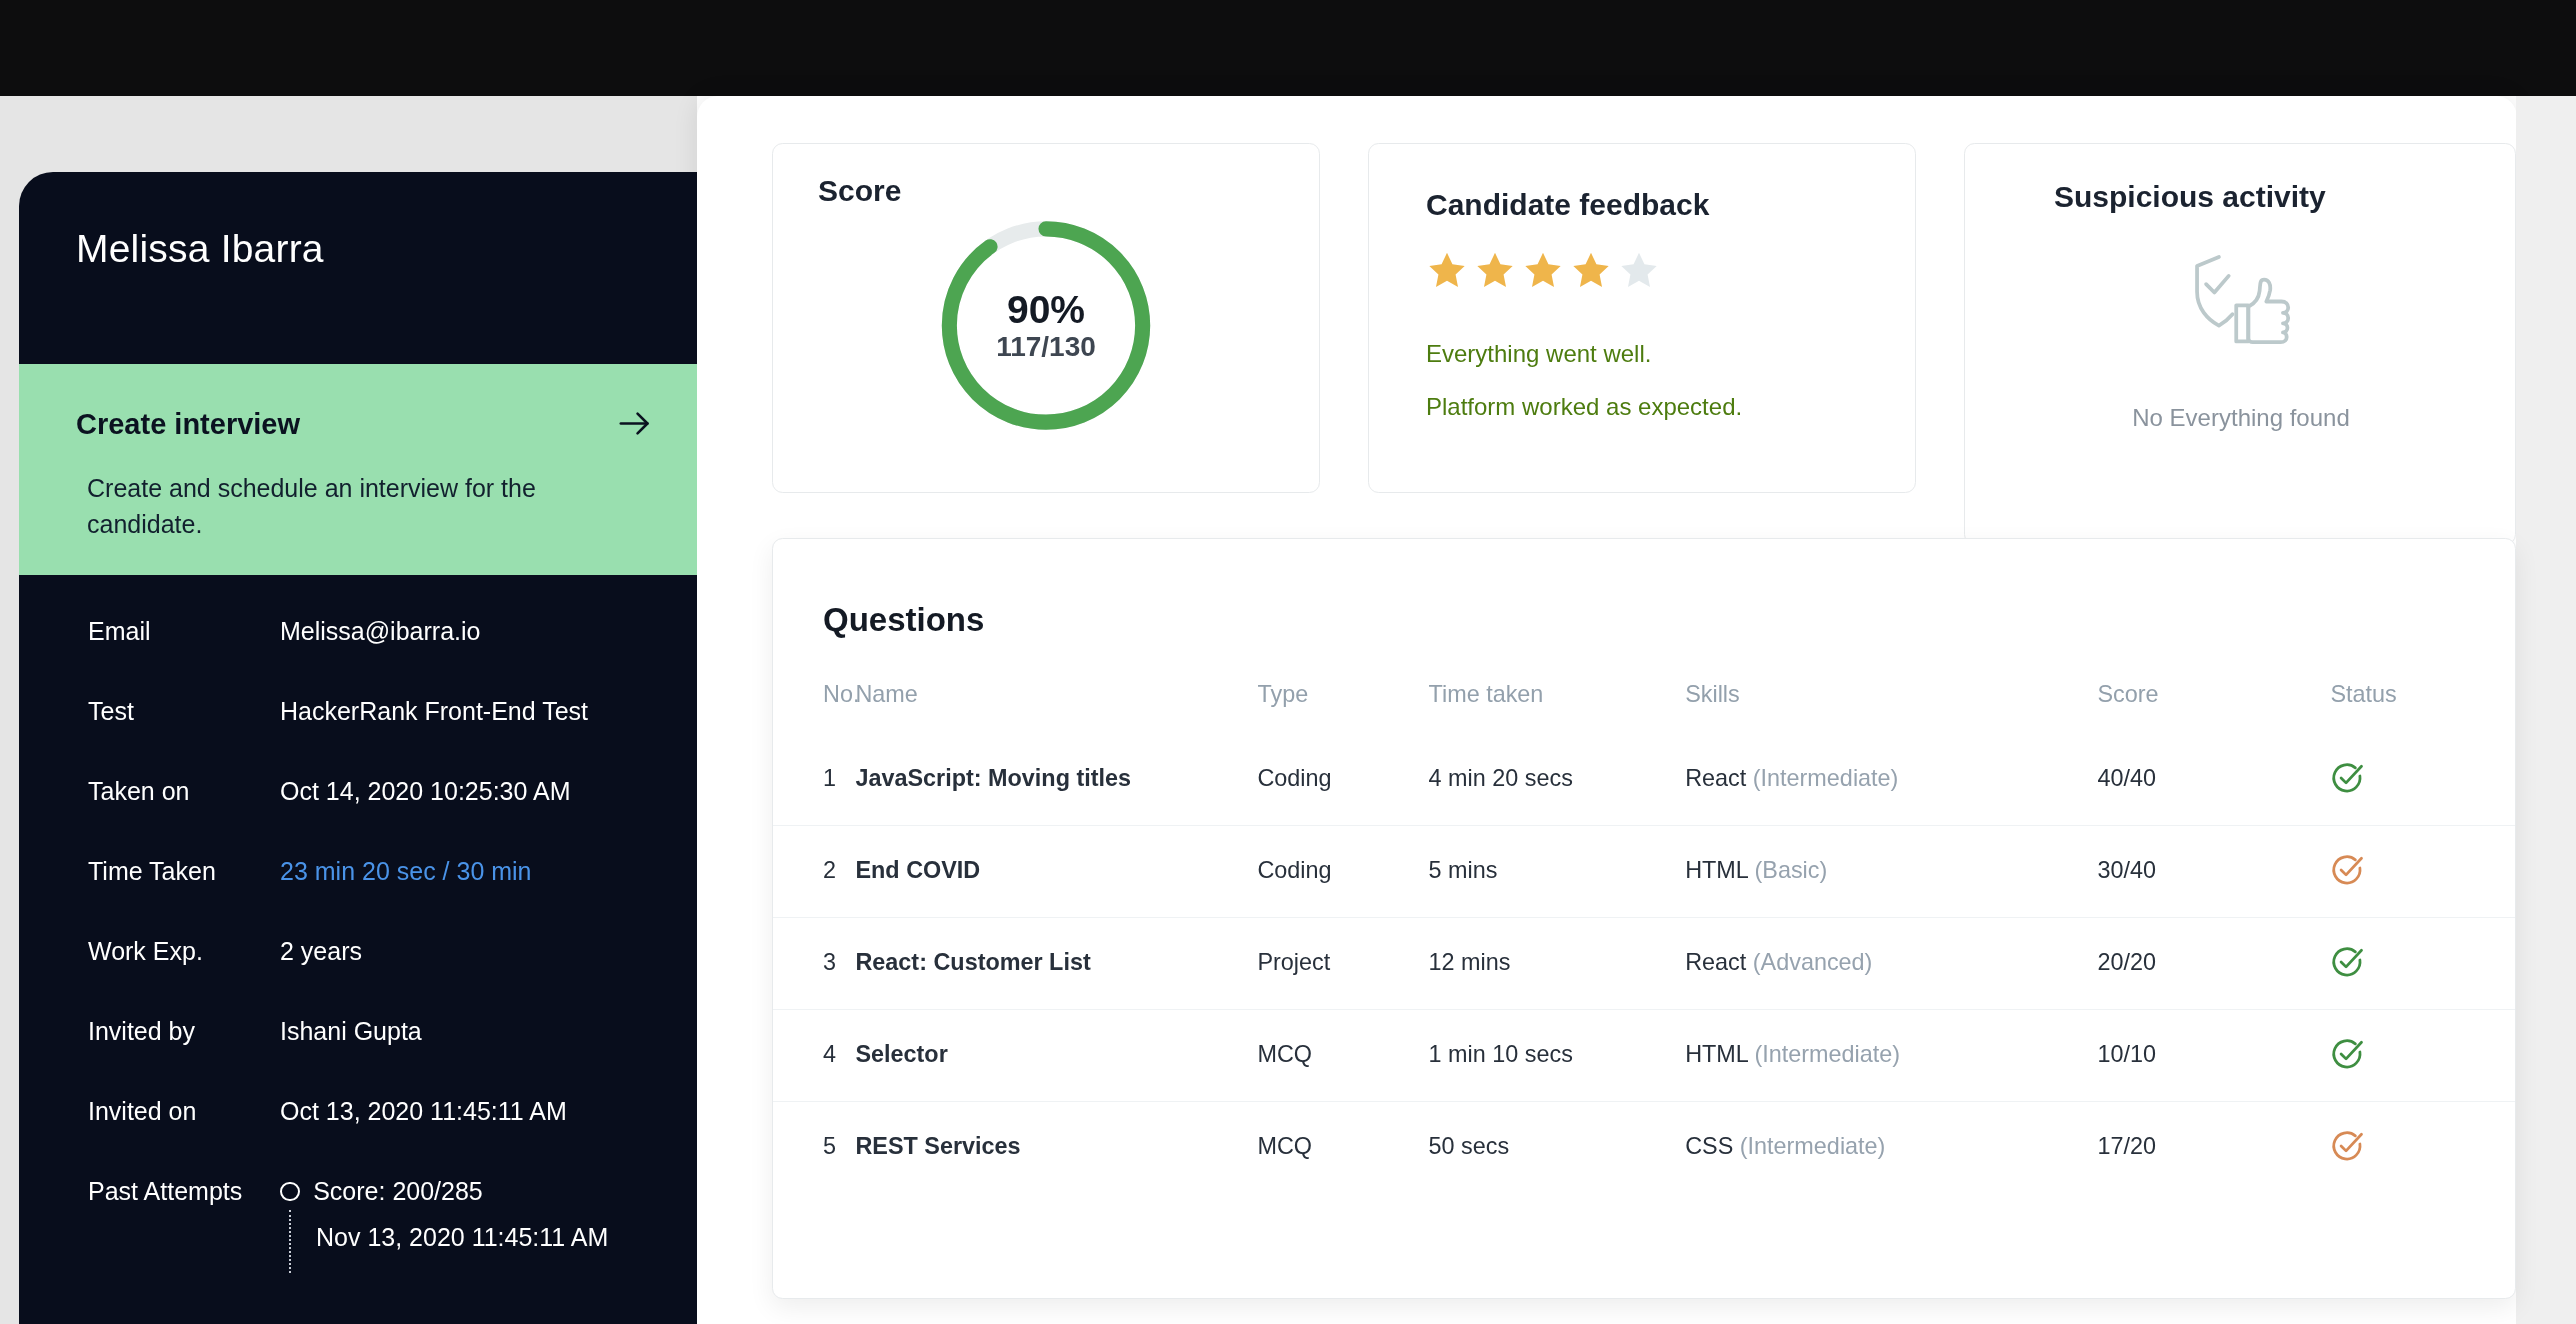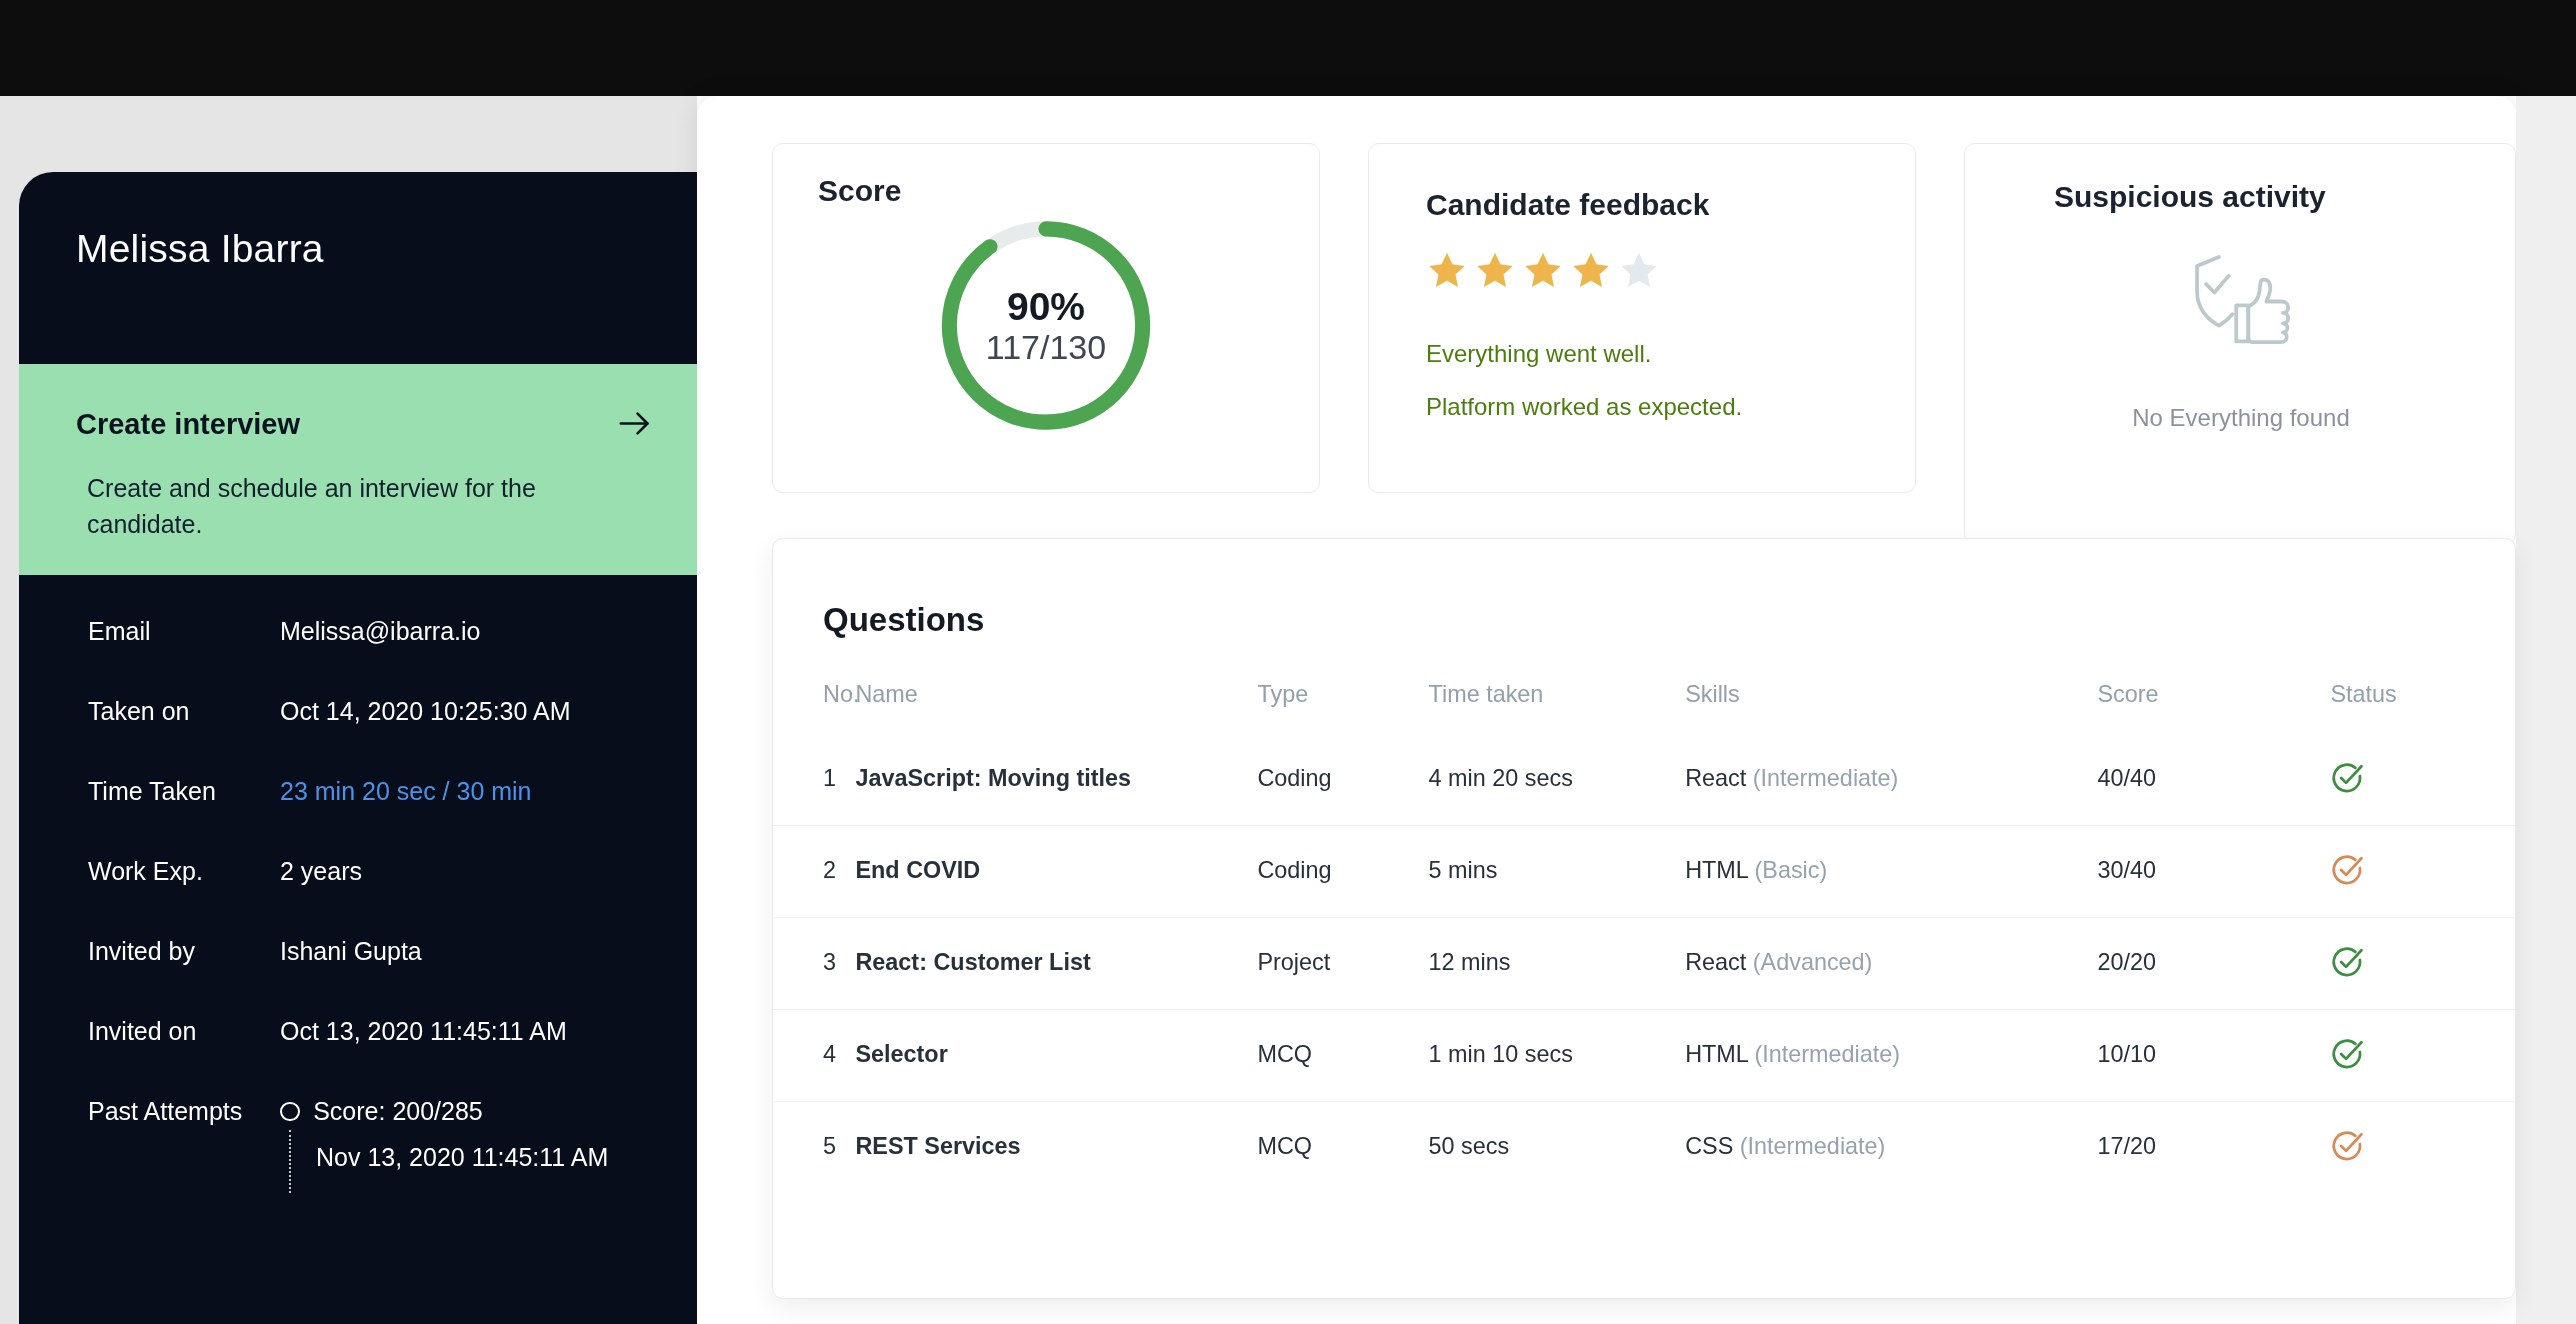--- a/index.html
+++ b/index.html
@@ -220,22 +220,22 @@
     justify-content: center;
     gap: 4.5px;
   }
   #score-percent {
     font-size: 39px;
     font-weight: 700;
     color: #141A24;
     line-height: 1;
   }
   #score-fraction {
-    font-size: 34px;
-    font-weight: 400;
+    font-size: 28px;
+    font-weight: 700;
     color: #3E4651;
     line-height: 1;
   }
 
   
   #stars {
     position: absolute;
     left: 57px; top: 106px;
     display: flex;
     gap: 6px;
@@ -353,20 +353,24 @@
       <div id="ci-desc">Create and schedule an interview for the candidate.</div>
     </div>
 
     <div id="details">
 
       <div class="detail-row">
         <span class="detail-label">Email</span>
         <span class="detail-value">Melissa@ibarra.io</span>
       </div>
 
+      <div class="detail-row">
+        <span class="detail-label">Test</span>
+        <span class="detail-value">HackerRank Front-End Test</span>
+      </div>
 
       <div class="detail-row">
         <span class="detail-label">Taken on</span>
         <span class="detail-value">Oct 14, 2020  10:25:30 AM</span>
       </div>
 
       <div class="detail-row">
         <span class="detail-label">Time Taken</span>
         <span class="detail-value highlight">23 min 20 sec / 30 min</span>
       </div>

